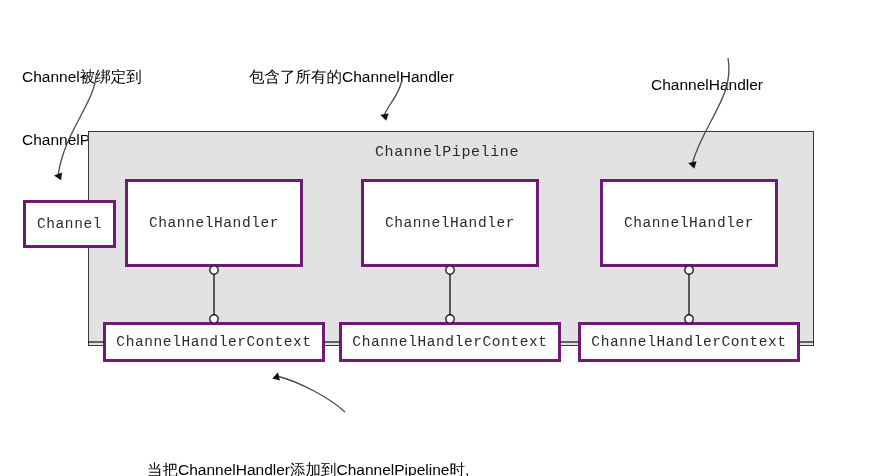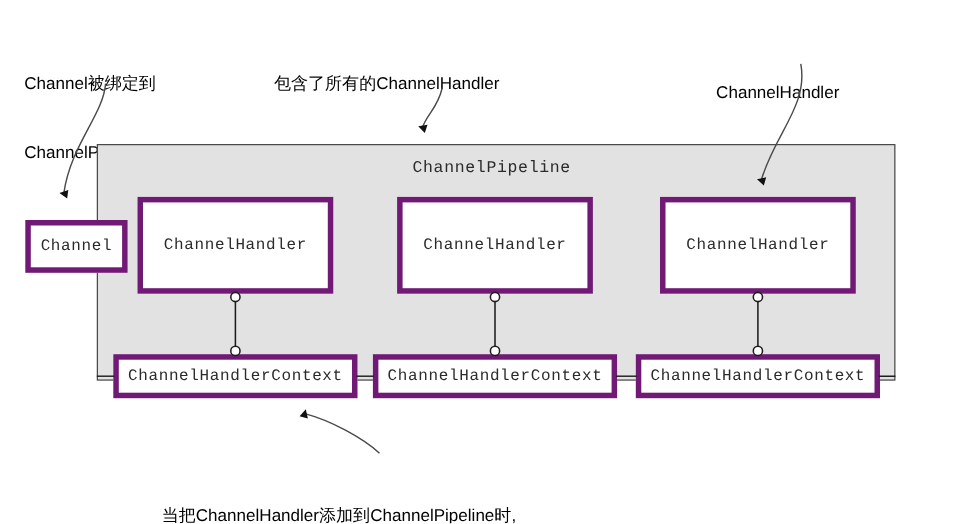--- a/index.html
+++ b/index.html
@@ -34,21 +34,21 @@
     position: absolute;
     font-family: "Liberation Mono", "DejaVu Sans Mono", monospace;
     font-size: 15px;
     color: #2b2b2b;
     letter-spacing: 0.6px;
     white-space: nowrap;
   }
   .node-box {
     position: absolute;
     background: #ffffff;
-    border: 5px solid #701a75;
+    border: 3px solid #701a75;
     box-sizing: border-box;
     display: flex;
     align-items: center;
     justify-content: center;
   }
   .node-label {
     font-family: "Liberation Mono", "DejaVu Sans Mono", monospace;
     font-size: 14.5px;
     color: #2b2b2b;
     letter-spacing: 0.6px;

